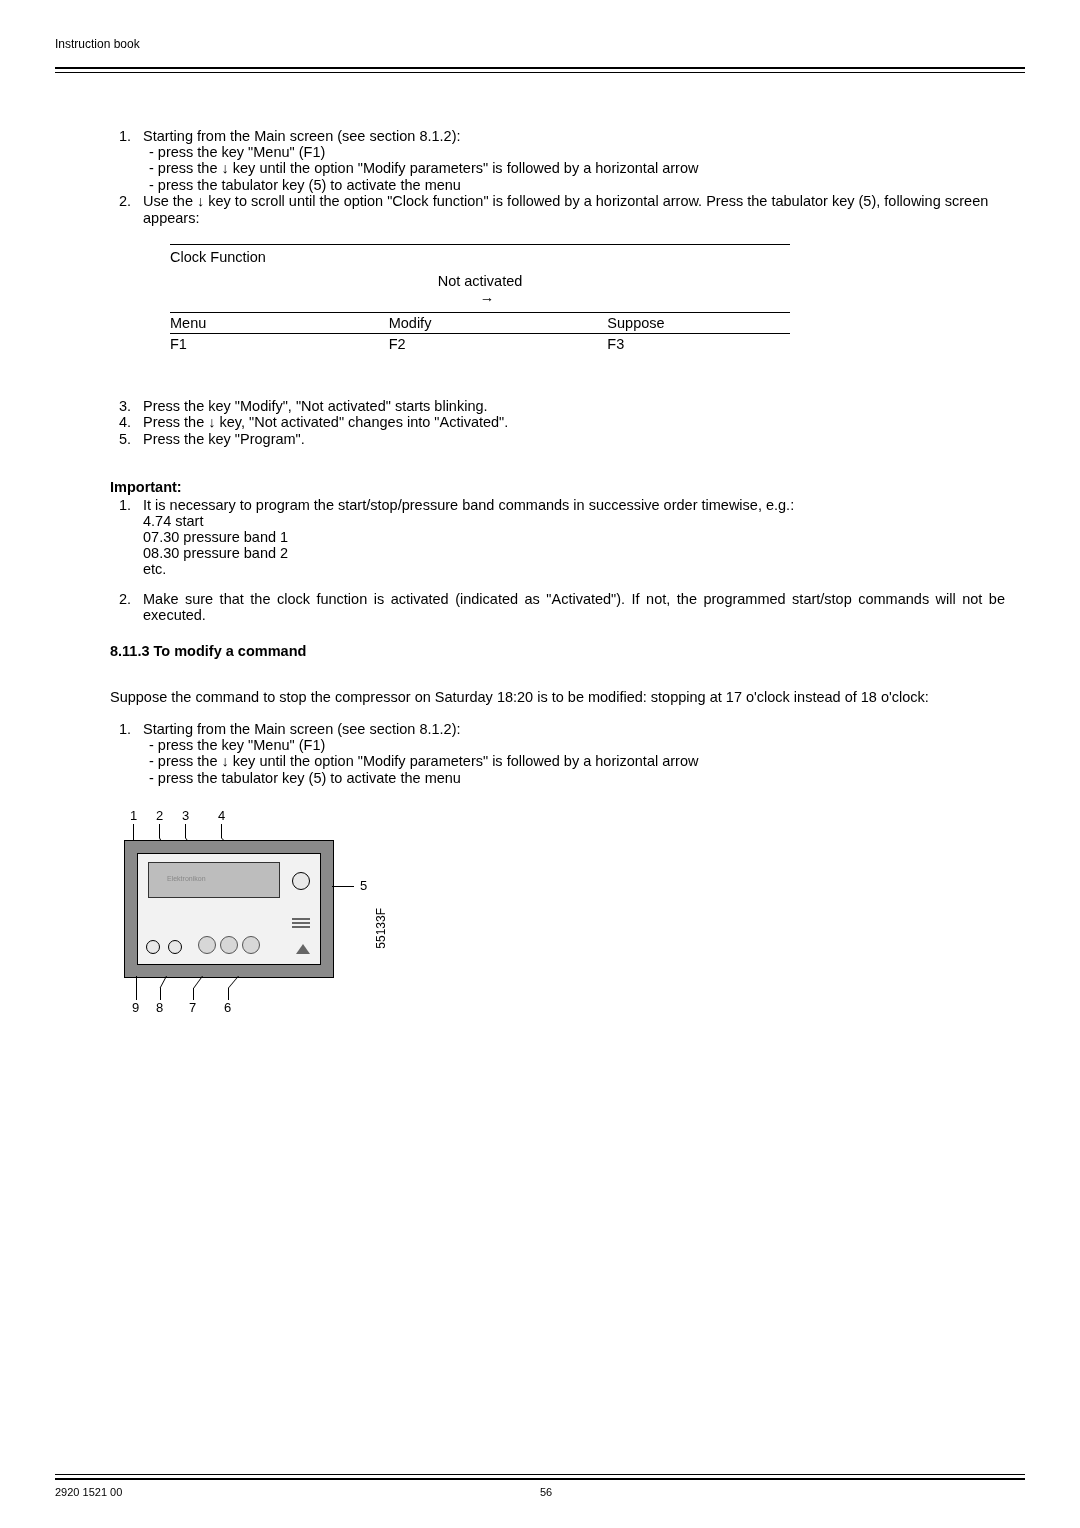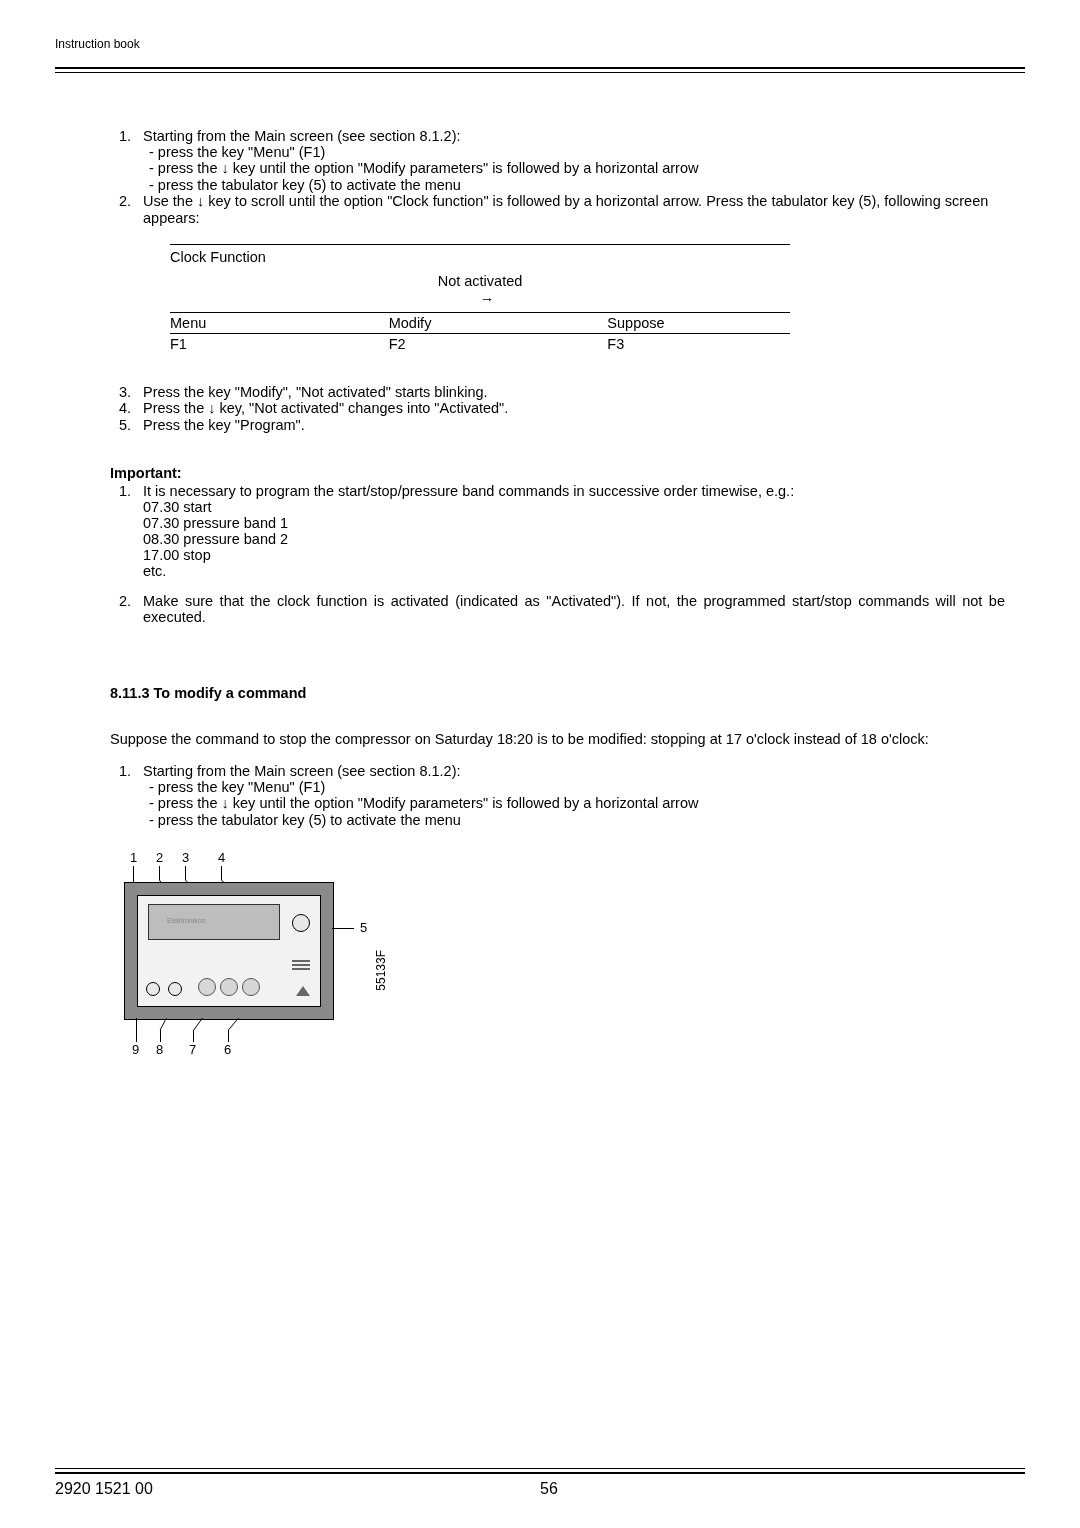--- a/index.html
+++ b/index.html
@@ -48,21 +48,21 @@
   ul.dashlist {
     list-style: none;
     margin: 0;
     padding-left: 20px;
   }
   ul.dashlist li::before {
     content: "- ";
     margin-left: -14px;
   }
   .screenbox {
-    margin: 18px 0 30px 60px;
+    margin: 18px 0 44px 60px;
     width: 620px;
   }
   .screenbox .row {
     display: flex;
     gap: 36px;
   }
   .screenbox .col {
     flex: 1;
   }
   .hr-top { border-top: 1px solid #000; }
@@ -75,21 +75,21 @@
   }
   .statusline .arrow { margin-left: 14px; font-family: 'Times New Roman', serif; }
   .important { font-weight: bold; margin-top: 32px; margin-bottom: 2px; }
   .justify { text-align: justify; }
   .botline {
     position: absolute;
     left: 55px; right: 55px; bottom: 30px;
   }
   .botline .rule1 { border-top: 1px solid #000; height:3px; }
   .botline .rule2 { border-top: 2.5px solid #000; height:6px; }
-  .botline .ftrow { display:flex; font-size: 16px; }
+  .botline .ftrow { display:flex; font-size: 11px; }
   .botline .ftrow .left { width: 50%; }
 
   
   .diagram {
     position: relative;
     width: 260px;
     height: 210px;
     margin-top: 22px;
     margin-left: 0;
   }
@@ -224,32 +224,31 @@
       <li>
         <span>Press the </span><span class="down-arrow">↓</span><span> key, "Not activated" changes into "Activated".</span>
       </li>
       <li><span>Press the key "Program".</span></li>
     </ol>
 
     <div class="important">Important:</div>
     <ol class="mainlist">
       <li>
         <div class="justify">It is necessary to program the start/stop/pressure band commands in successive order timewise, e.g.:</div>
-        <div>07.30 start</div>
+        <div>4.74 start</div>
         <div>07.30 pressure band 1</div>
         <div>08.30 pressure band 2</div>
-        <div>17.00 stop</div>
         <div>etc.</div>
       </li>
       <li style="margin-top:14px;">
         <div class="justify">Make sure that the clock function is activated (indicated as "Activated"). If not, the programmed start/stop commands will not be executed.</div>
       </li>
     </ol>
 
-    <div class="sec-title" style="margin-top:60px;">8.11.3 To modify a command</div>
+    <div class="sec-title" style="margin-top:20px;">8.11.3 To modify a command</div>
 
     <div class="justify">Suppose the command to stop the compressor on Saturday 18:20 is to be modified: stopping at 17 o'clock instead of 18 o'clock:</div>
 
     <ol class="mainlist" style="margin-top:16px;">
       <li>
         <span>Starting from the Main screen (see section 8.1.2):</span>
         <ul class="dashlist">
           <li><span>press the key "Menu" (F1)</span></li>
           <li>
             <span>press the </span><span class="down-arrow">↓</span><span> key until the option "Modify parameters" is followed by a horizontal arrow</span>

